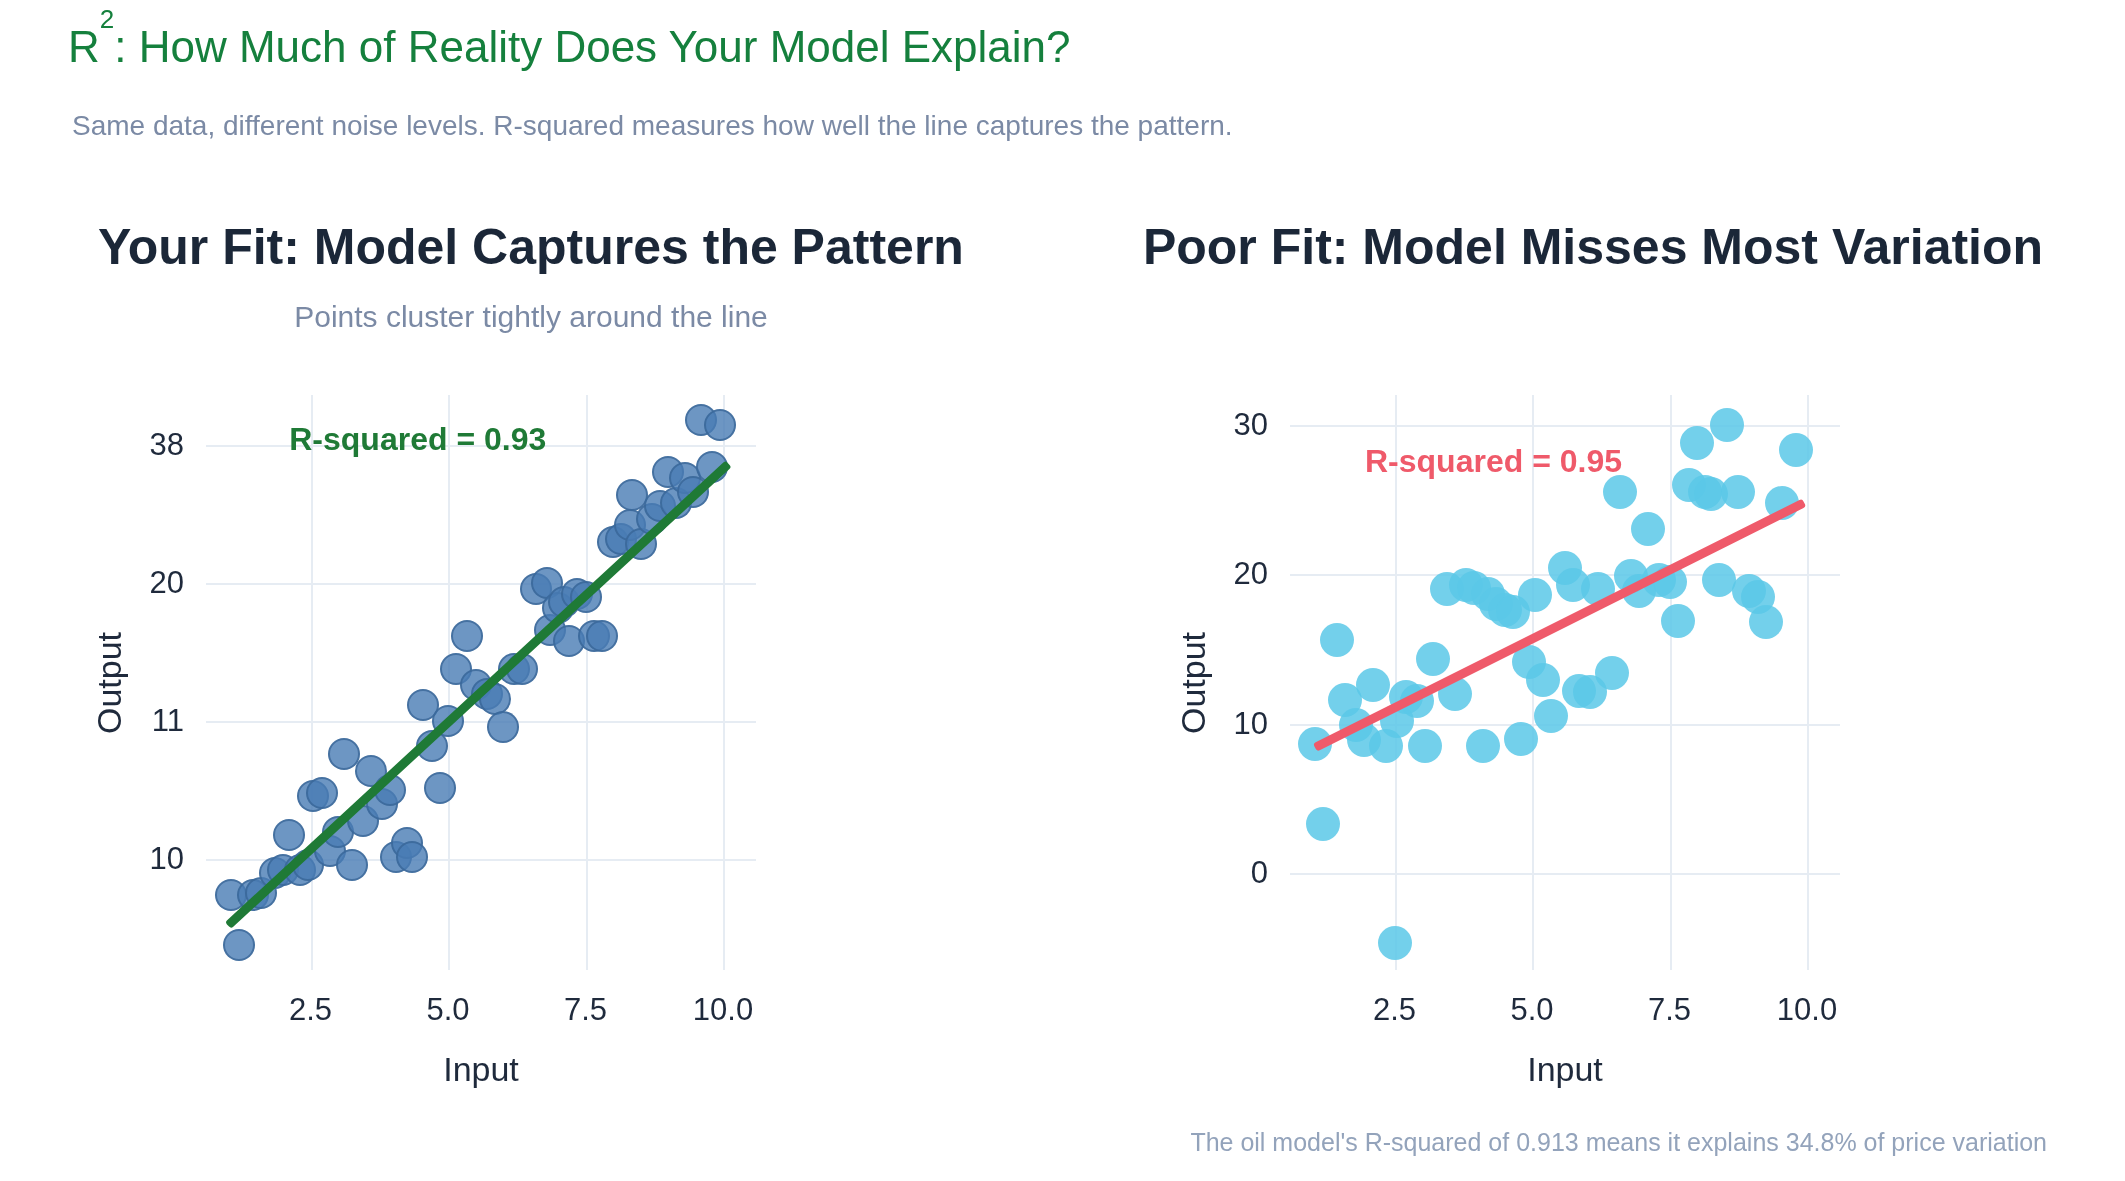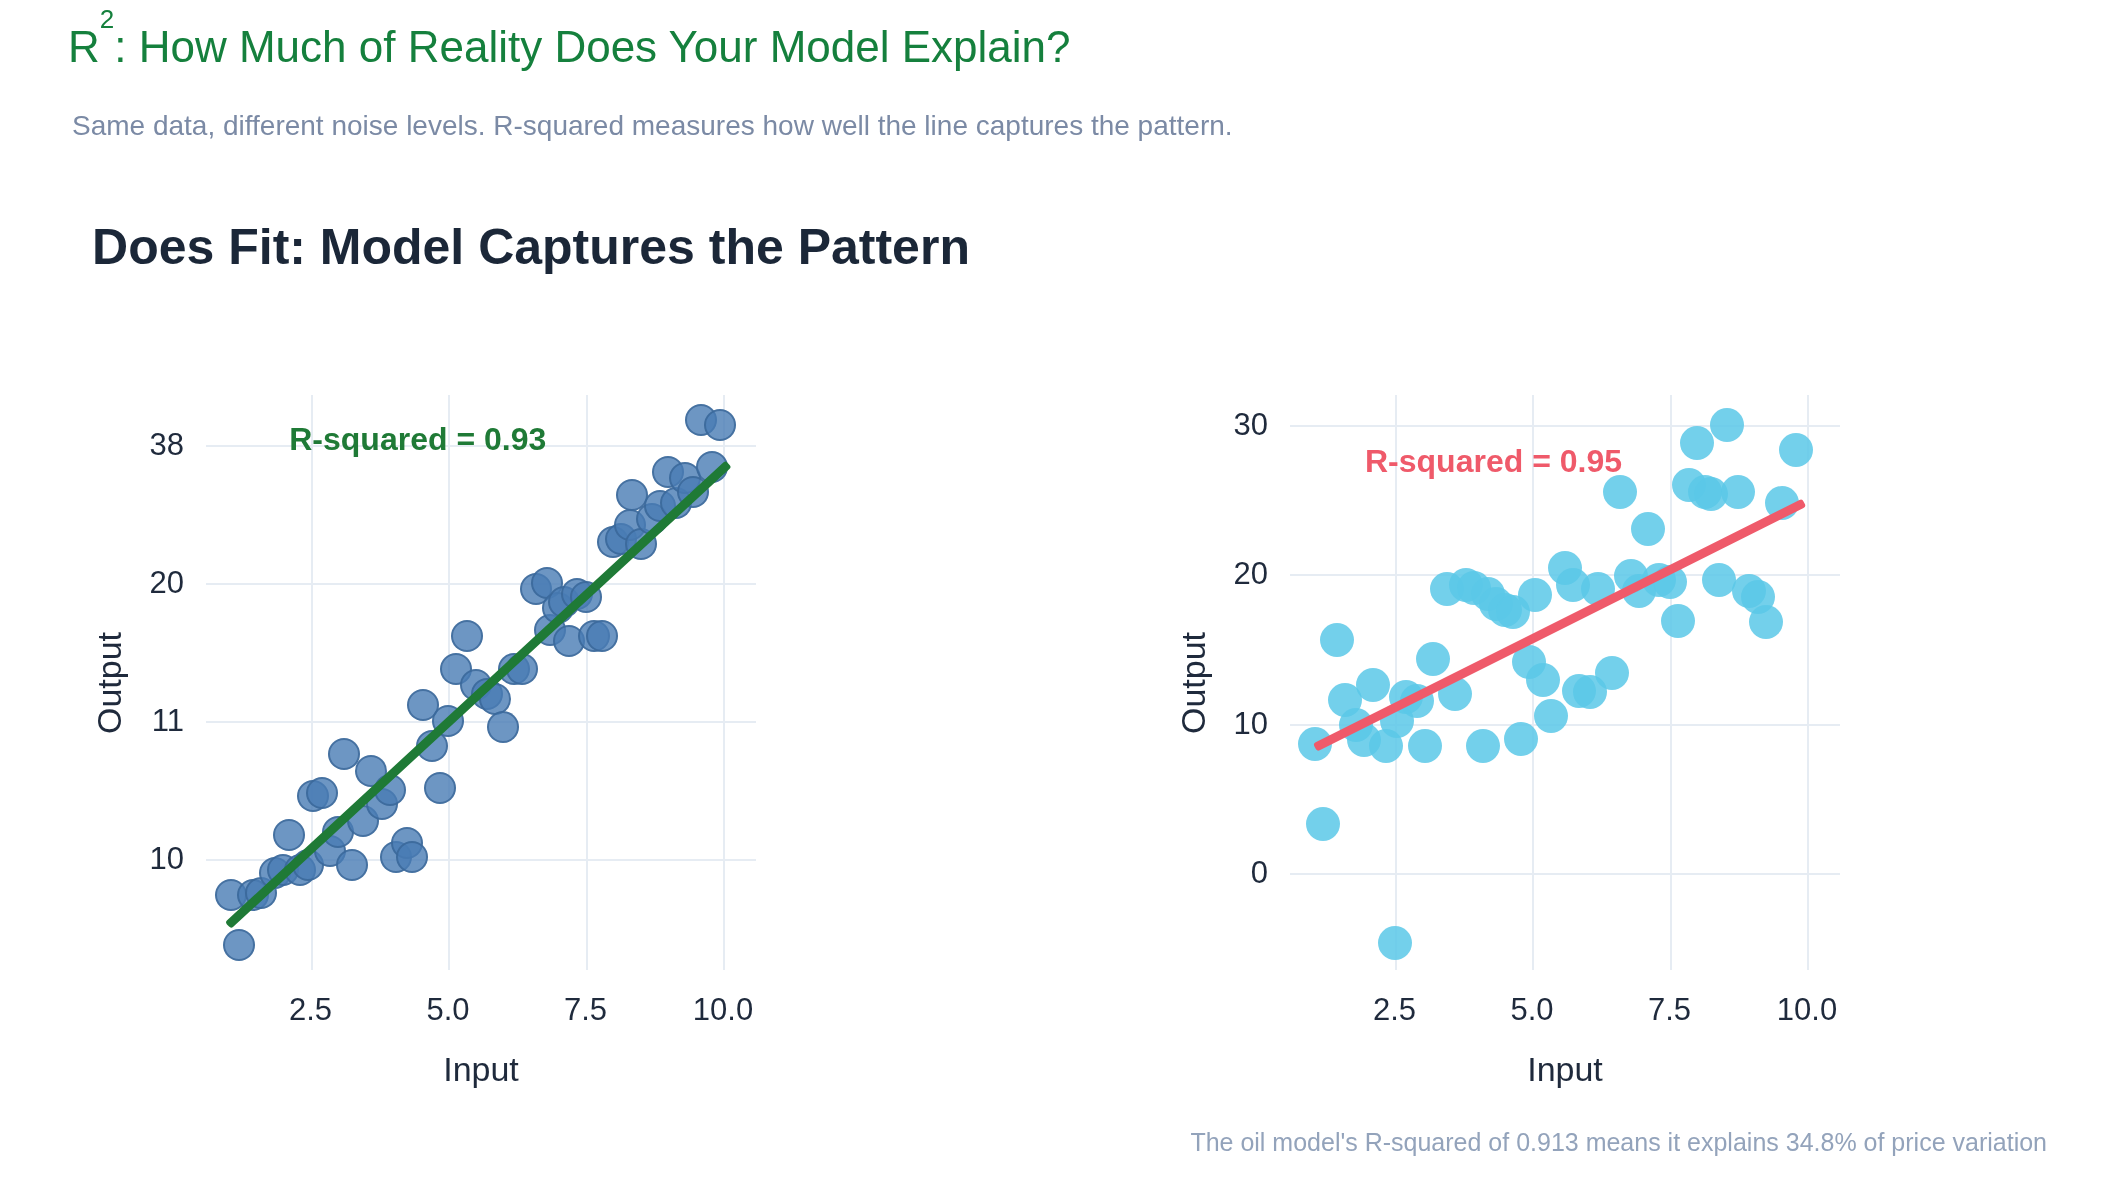--- a/index.html
+++ b/index.html
@@ -92,21 +92,22 @@
   }
 </style>
 </head>
 <body>
 
 <div id="page-title"><span>R</span><sup>2</sup><span>: How Much of Reality Does Your Model Explain?</span></div>
 
 <div id="page-subtitle">Same data, different noise levels. R-squared measures how well the line captures the pattern.</div>
 
 <div class="panel" id="panel-left">
-  <div class="panel-title">Does Fit: Model Captures the Pattern</div>
+  <div class="panel-title">Your Fit: Model Captures the Pattern</div>
+  <div class="panel-subtitle">Points cluster tightly around the line</div>
   <div class="plot" id="plot-0">
     <div class="axis-title-y">Output</div>
     <div class="axis-title-x">Input</div>
   <div class="gridline h" style="top: 464.423px;"></div>
       <div class="ytick" style="top: 464.423px;">10</div>
       <div class="gridline h" style="top: 326.202px;"></div>
       <div class="ytick" style="top: 326.202px;">11</div>
       <div class="gridline h" style="top: 187.981px;"></div>
       <div class="ytick" style="top: 187.981px;">20</div>
       <div class="gridline h" style="top: 49.7596px;"></div>
@@ -176,20 +177,21 @@
       <div class="dot" style="left: 486.75px; top: 96.7548px;"></div>
       <div class="dot" style="left: 495px; top: 24.8798px;"></div>
       <div class="dot" style="left: 506px; top: 71.875px;"></div>
       <div class="dot" style="left: 514.25px; top: 30.4087px;"></div>
       <div class="trendline" style="left: 22px; top: 530.769px; width: 680.903px; height: 9px; margin-top: -4.5px; background: rgb(31, 122, 54); transform: rotate(-42.6883deg);"></div>
       <div class="annotation" style="color: rgb(31, 122, 54); left: 211.75px; top: 44.2308px;">R-squared = 0.93</div>
     </div>
 </div>
 
 <div class="panel" id="panel-right">
+  <div class="panel-title">Poor Fit: Model Misses Most Variation</div>
   <div class="plot" id="plot-1">
     <div class="axis-title-y">Output</div>
     <div class="axis-title-x">Input</div>
   <div class="gridline h" style="top: 477.922px;"></div>
       <div class="ytick" style="top: 477.922px;">0</div>
       <div class="gridline h" style="top: 328.571px;"></div>
       <div class="ytick" style="top: 328.571px;">10</div>
       <div class="gridline h" style="top: 179.221px;"></div>
       <div class="ytick" style="top: 179.221px;">20</div>
       <div class="gridline h" style="top: 29.8701px;"></div>

